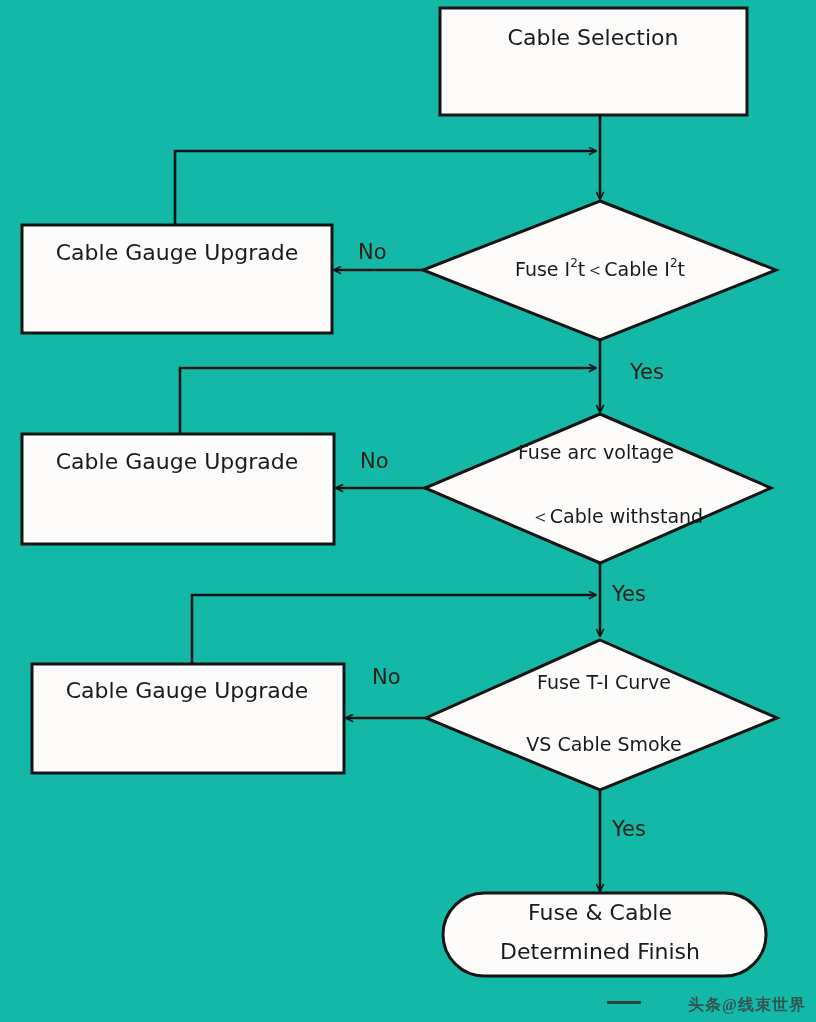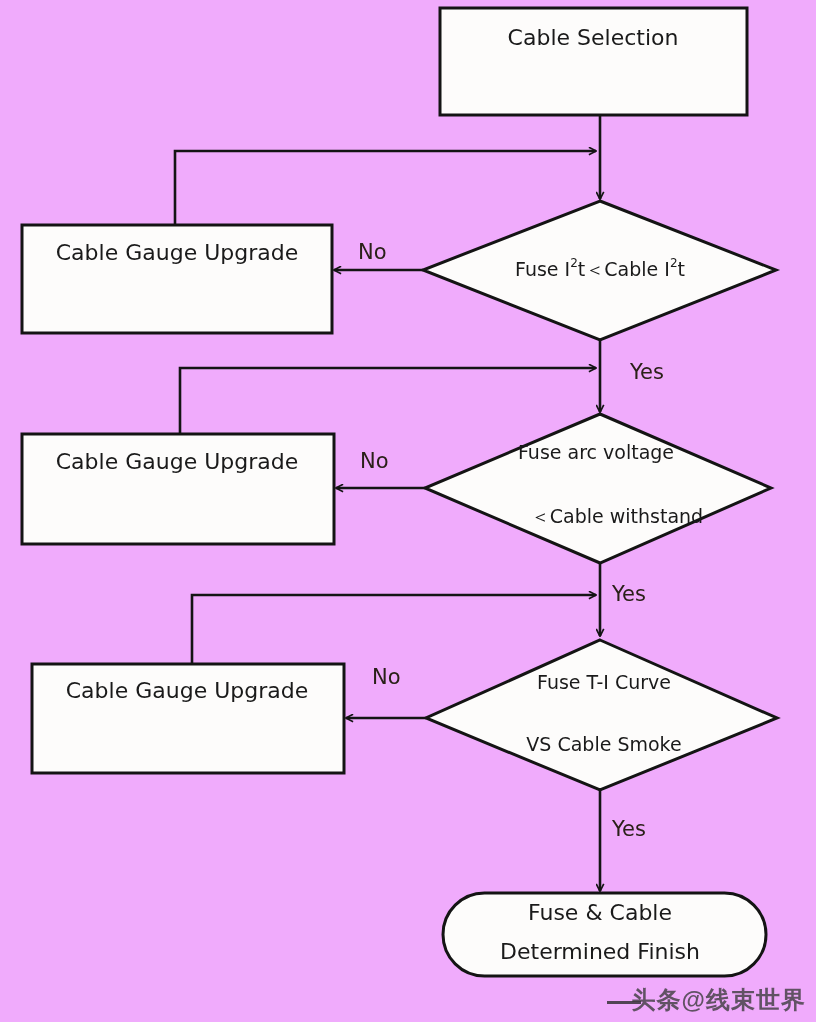--- a/index.html
+++ b/index.html
@@ -8,21 +8,21 @@
     padding: 0;
     background: #ffffff;
   }
   body {
     font-family: "DejaVu Sans", sans-serif;
   }
   #canvas {
     position: relative;
     width: 816px;
     height: 1022px;
-    background: #f0abfc;
+    background: #14b8a6;
     overflow: hidden;
   }
   #flow-svg {
     position: absolute;
     top: 0;
     left: 0;
     width: 816px;
     height: 1022px;
   }
   .node-text {
@@ -51,22 +51,22 @@
     stroke: #141414;
     stroke-width: 2.6;
     fill: none;
     stroke-linecap: butt;
     stroke-linejoin: miter;
   }
   .watermark {
     position: absolute;
     right: 10px;
     bottom: 6px;
-    font-family: Liberation Sans, sans-serif;
-    font-size: 24px;
+    font-family: Liberation Serif, serif;
+    font-size: 16px;
     font-weight: bold;
     color: #3a3a3a;
     opacity: 0.78;
     letter-spacing: 1px;
     white-space: nowrap;
   }
   .wm-rule {
     position: absolute;
     right: 175px;
     bottom: 18px;

